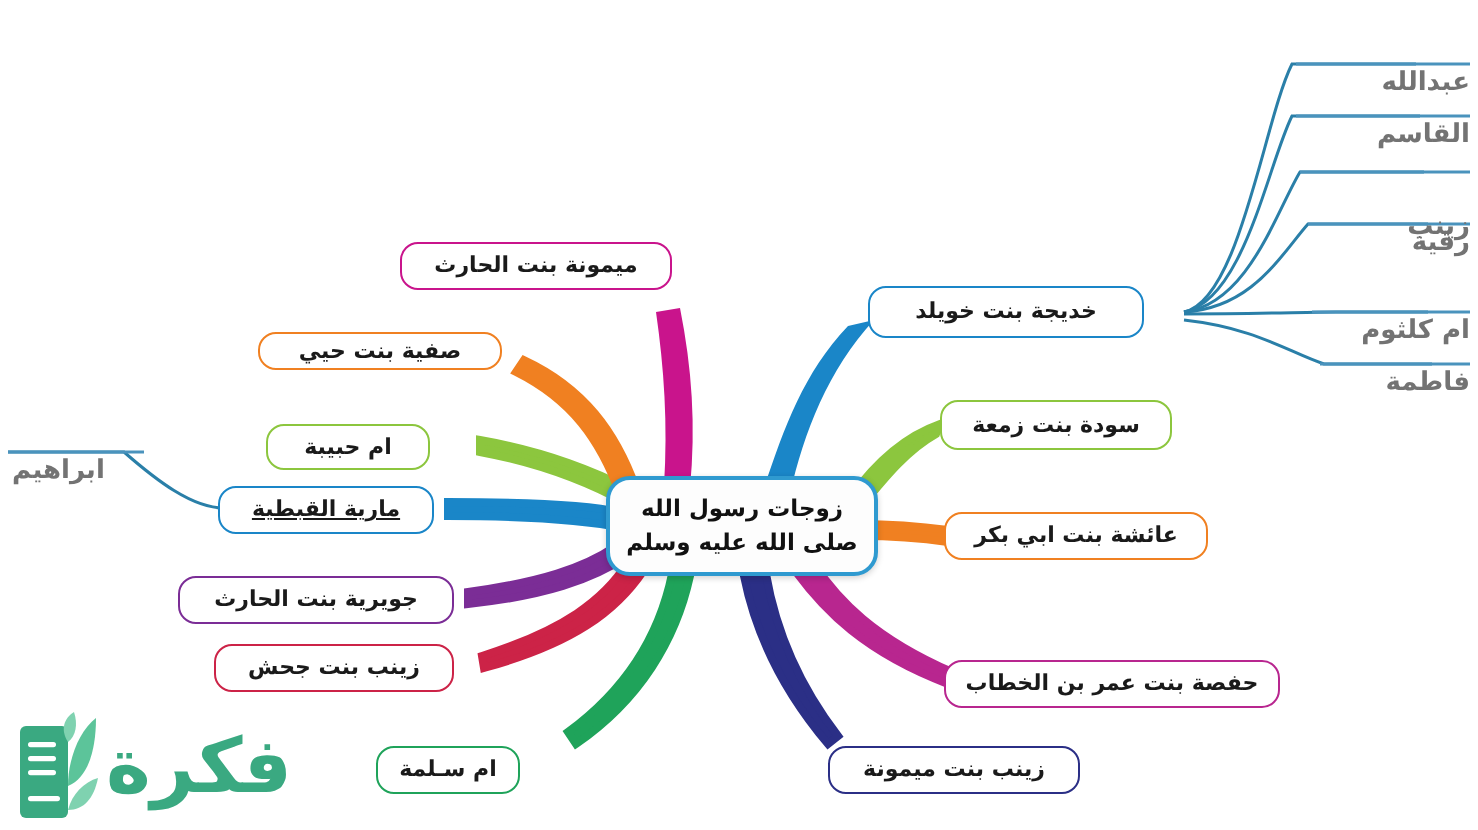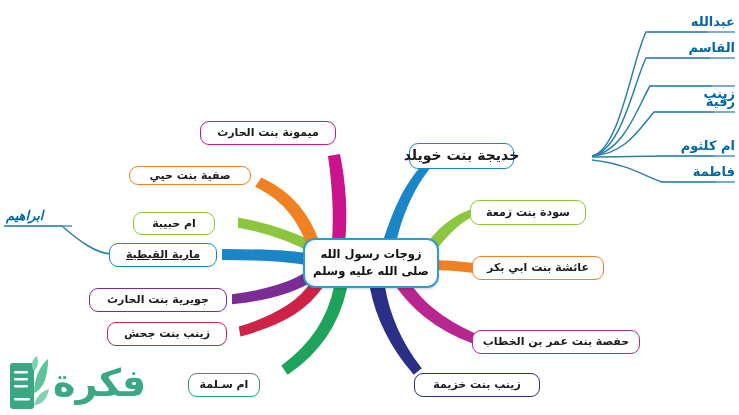--- a/index.html
+++ b/index.html
@@ -32,23 +32,24 @@
     border:2.4px solid #2f9ad0;
     border-radius:11px;
     font-size:11.5px;
     color:#111;
     box-shadow:0 1px 3px rgba(0,0,0,.18);
     flex-direction:column;
     line-height:1.45;
   }
   .leaf{
     position:absolute;z-index:3;
-    font-size:13px;font-weight:bold;color:#0369a1;
+    font-size:13px;font-weight:bold;color:#737373;
     white-space:nowrap;
     padding-bottom:15px;
+    margin-top:20px;
   }
   .watermark{
     position:absolute;left:4px;bottom:2px;z-index:5;
     display:flex;align-items:center;gap:3px;
     user-select:none;
   }
   .wm-text{
     font-size:38px;font-weight:bold;color:#3aa981;
     letter-spacing:-1px;line-height:1;
   }
@@ -104,38 +105,38 @@
 
     <path d="M 112,254 C 96,254 78,240 62,226 L 4,226" fill="none" stroke="#2a7fa8" stroke-width="1.5"></path>
     <line x1="4" y1="226" x2="72" y2="226" stroke="#4a93bd" stroke-width="1.4"></line>
   </svg>
 
   <div class="node center-node" style="left:303px;top:238px;width:136px;height:50px;border-radius:12px;">
     <span>زوجات رسول الله</span>
     <span>صلى الله عليه وسلم</span>
   </div>
 
-  <div class="node" style="left:409px;top:143px;width:105px;height:26px;border-color:#1a86c8;font-size:14px;">
+  <div class="node" style="left:434px;top:143px;width:138px;height:26px;border-color:#1a86c8;font-size:11px;">
     <span>خديجة بنت خويلد</span>
   </div>
 
   <div class="node" style="left:470px;top:200px;width:116px;height:25px;border-color:#8cc63e;font-size:11px;">
     <span>سودة بنت زمعة</span>
   </div>
 
   <div class="node" style="left:472px;top:256px;width:132px;height:24px;border-color:#f08021;font-size:11px;">
     <span>عائشة بنت ابي بكر</span>
   </div>
 
   <div class="node" style="left:472px;top:330px;width:168px;height:24px;border-color:#b8268f;font-size:11px;">
     <span>حفصة بنت عمر بن الخطاب</span>
   </div>
 
   <div class="node" style="left:414px;top:373px;width:126px;height:24px;border-color:#2b2f86;font-size:11px;">
-    <span>زينب بنت خزيمة</span>
+    <span>زينب بنت ميمونة</span>
   </div>
 
   <div class="node" style="left:188px;top:373px;width:72px;height:24px;border-color:#1fa35a;font-size:11px;">
     <span>ام سـلمة</span>
   </div>
 
   <div class="node" style="left:107px;top:322px;width:120px;height:24px;border-color:#cc2347;font-size:11px;">
     <span>زينب بنت جحش</span>
   </div>
 
@@ -171,21 +172,21 @@
   <div class="leaf" style="right:4px;top:94px;">
     <span>رقية</span>
   </div>
   <div class="leaf" style="right:4px;top:138px;">
     <span>ام كلثوم</span>
   </div>
   <div class="leaf" style="right:4px;top:164px;">
     <span>فاطمة</span>
   </div>
 
-  <div class="leaf" style="left:6px;top:208px;font-style:italic;">
+  <div class="leaf" style="left:6px;top:208px;">
     <span>ابراهيم</span>
   </div>
 
   <div class="watermark">
     <span class="wm-text">فكرة</span>
     <svg width="46" height="60" viewBox="0 0 46 60">
       <rect x="6" y="10" width="24" height="46" rx="3" fill="#3aa981"></rect>
       <rect x="10" y="18" width="14" height="2.6" rx="1.3" fill="#ffffff"></rect>
       <rect x="10" y="25" width="14" height="2.6" rx="1.3" fill="#ffffff"></rect>
       <rect x="10" y="32" width="14" height="2.6" rx="1.3" fill="#ffffff"></rect>

